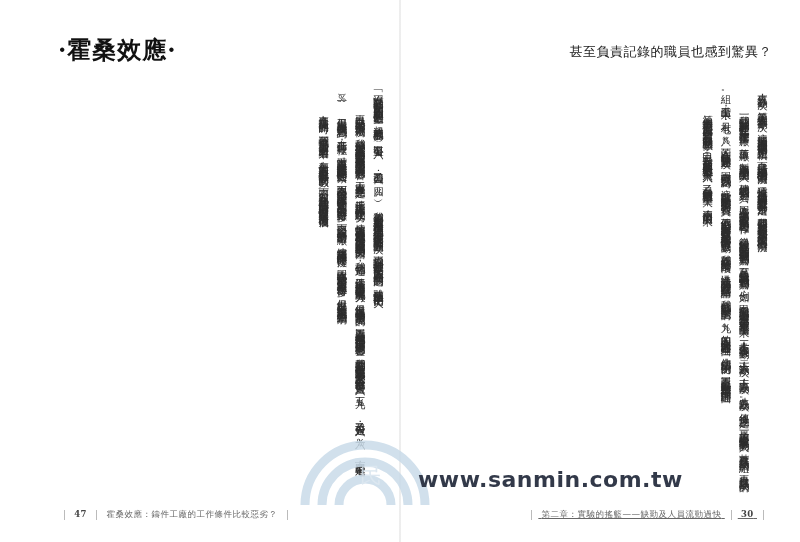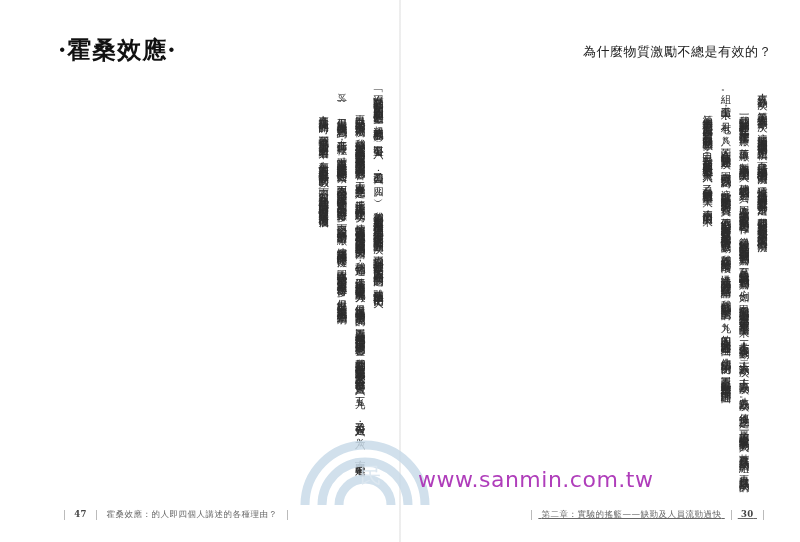--- a/index.html
+++ b/index.html
@@ -30,22 +30,22 @@
   .footer-right { right: 30px; text-decoration: underline; }
   .footer .pg { font-weight: bold; color: #444; }
   .footer .sep { display: inline-block; width: 1px; height: 10px; background: #bbb;
                  vertical-align: middle; margin: 0 6px; }
 
   .watermark { position: absolute; left: 300px; top: 415px; width: 320px; height: 90px;
                pointer-events: none; opacity: 0.85; }
   .wm-arcs { position: absolute; left: 0; top: 0; }
   .wm-name { position: absolute; left: 122px; top: 2px; font-size: 38px; color: #c9dbe9;
              letter-spacing: 4px; font-family: "DejaVu Serif", serif; }
-  .wm-url { position: absolute; left: 118px; top: 52px; font-size: 22px; color: #a21caf;
-            font-family: "DejaVu Sans", sans-serif; letter-spacing: 0.5px; }
+  .wm-url { position: absolute; left: 118px; top: 52px; font-size: 22px; color: #0f172a;
+            font-family: "DejaVu Sans", sans-serif; letter-spacing: 0.5px; font-weight: bold; }
   .wm-min { position: absolute; left: 60px; top: 46px; font-size: 22px; color: #d6e3ee; }
 
   .gutter { position: absolute; left: 399px; top: 0; width: 2px; height: 542px;
             background: linear-gradient(90deg, #f3f3f3, #e8e8e8, #f3f3f3); }
 </style>
 </head>
 <body>
 
 <div class="spread">
 
@@ -55,29 +55,29 @@
     <div class="vtext left-text">
       <p class="noindent">「沒有缺勤」和「缺勤一次」的兩組加在一起的數量，超過總數的五〇％（甲公司五六％，乙公司五四．四％）。我們再次看到多數工人遵循某種規則地從十二個月裡從未缺勤逐漸下降到缺勤五次，也看到關於一年裡缺勤在十次以上的人存在同樣的問題，雖然這個數字的佔比不大。</p>
       <p class="indent">再以甲公司的三個鑄件工廠為例：我們發現影響鑄件工人出勤的因素對薄板工廠和製造部門的工人沒有很大的影響。工廠方面的意見是：鑄件工廠的工作條件比較惡劣，熔爐的高溫和火焰以及其他不舒服的因素是造成這個區別的主要原因。我們也知道，鑄件工廠的生產壓力確實比其他地方大，但是這在戰爭時期是無法避免的，因為工廠裡其他部門都依賴鑄件工廠供應的合金。我們看到鑄件工廠全年缺勤次數少於六次的工人百分比在甲公司是六三．五九％，乙公司是六五．六％，丙公司是七二．二％。但是工廠方面使我們意識到：在鑄件工廠裡，體力實際上承受的艱苦是缺勤的決定性因素，因為丙公司的鑄件工廠的工作條件比甲公司和乙公司的鑄件工廠好得多。丙公司設置一個新的鑄造工廠，熔爐和鑄模的操作比較方便，因此比在甲公司和乙公司的工廠裡工作舒服得多，但是在出勤率上並未表現出相應的差別。</p>
       <p class="indent">在進行這個工作的同時，我們也準備一張三個工廠的老兵名單，在每個人的名字下記錄每個月缺勤的次數。丙公司在一九四二年比其他兩個公司明顯的優越性集中在這一年的最後幾個</p>
     </div>
 
     <div class="footer footer-left">
       <span class="sep"></span>
       <span class="pg">47</span>
       <span class="sep"></span>
-      <span>霍桑效應：的人即四個人講述的各種理由？</span>
+      <span>霍桑效應：鑄件工廠的工作條件比較惡劣？</span>
       <span class="sep"></span>
     </div>
   </div>
 
   <div class="gutter"></div>
 
   <div class="page page-right">
-    <div class="chapter-title">為什麼物質激勵不總是有效的？</div>
+    <div class="chapter-title">甚至負責記錄的職員也感到驚異？</div>
 
     <div class="footer footer-right">
       <span class="sep"></span>
       <span>第二章：實驗的搖籃——缺勤及人員流動過快</span>
       <span class="sep"></span>
       <span class="pg">30</span>
       <span class="sep"></span>
     </div>
   </div>
 

